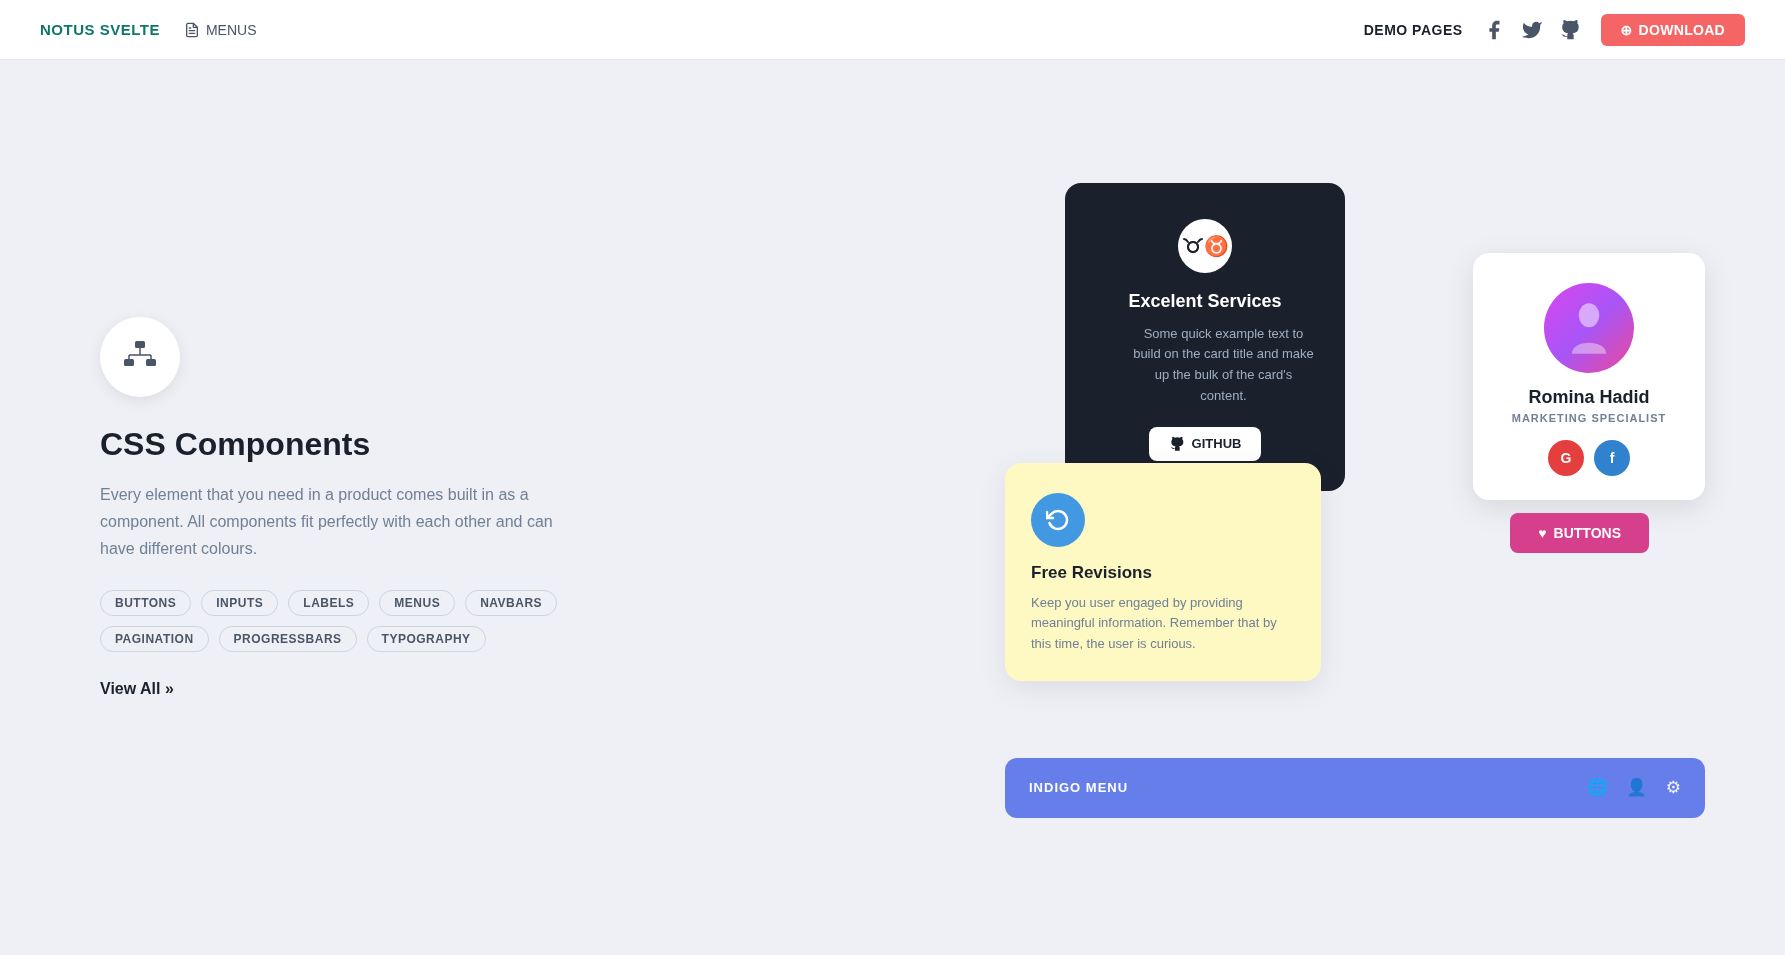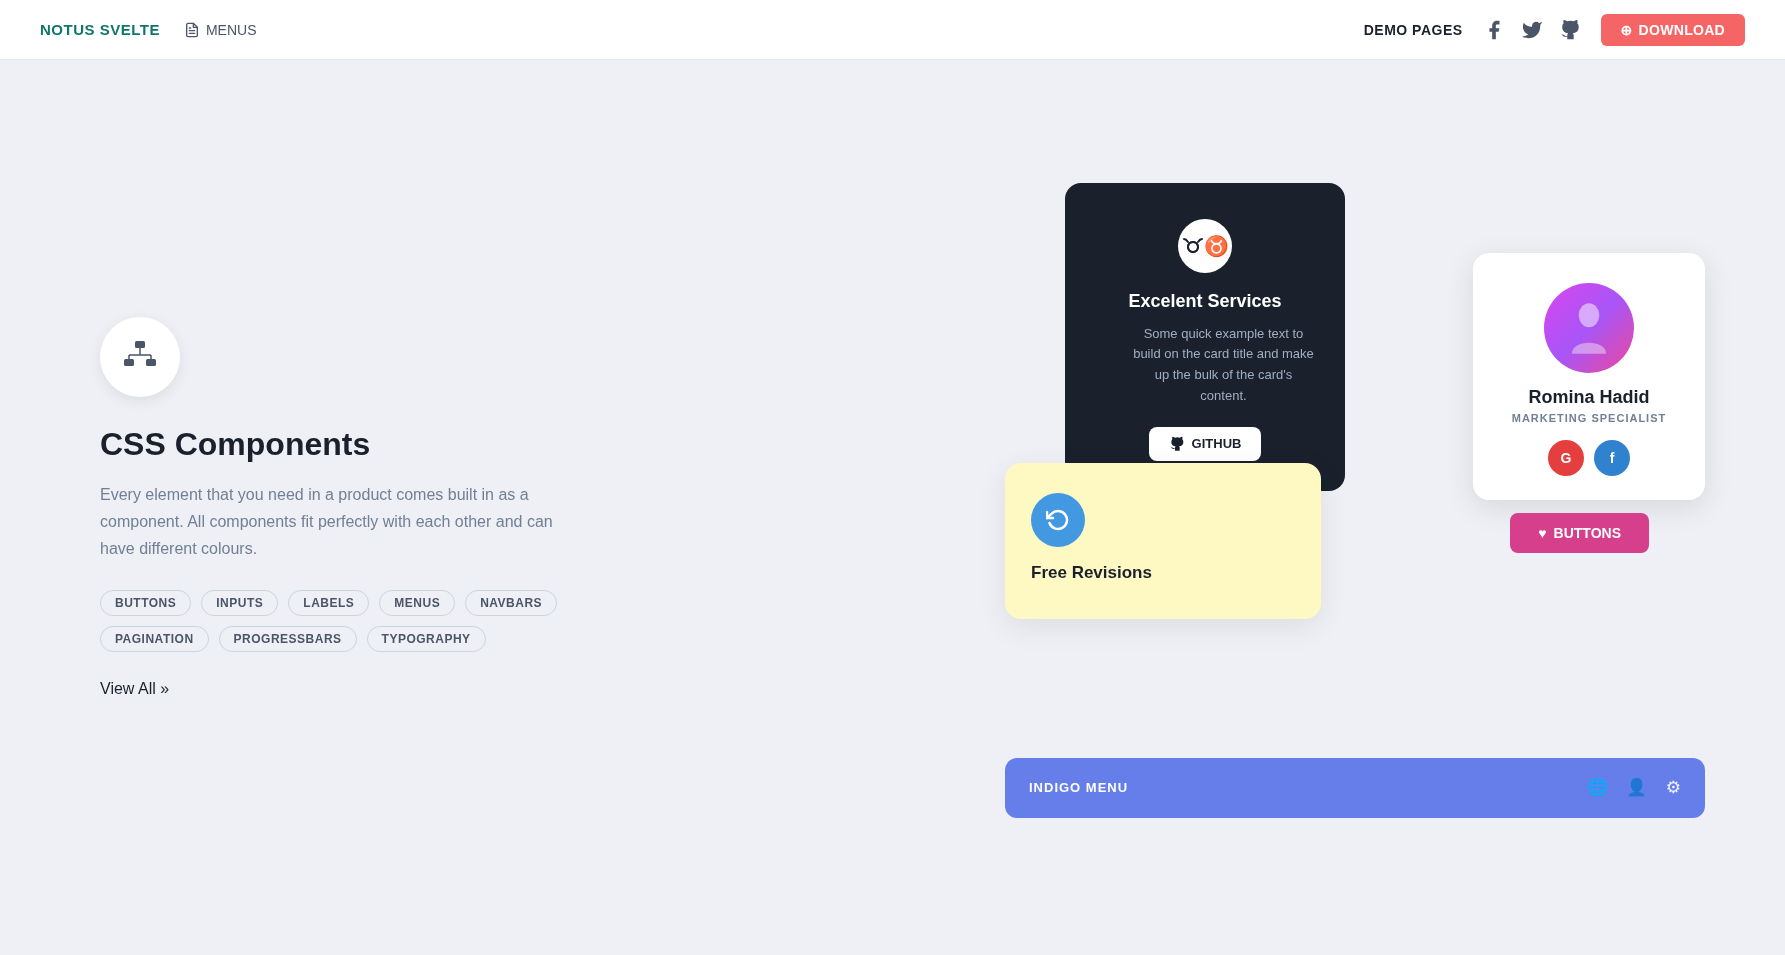--- a/index.html
+++ b/index.html
@@ -77,21 +77,21 @@
       padding: 5px 14px;
       font-size: 12px;
       font-weight: 600;
       color: #4a5568;
       letter-spacing: 0.5px;
       background: transparent;
       cursor: pointer;
     }
     .view-all {
       font-size: 16px;
-      font-weight: 400;
+      font-weight: 700;
       color: #1a202c;
       cursor: pointer;
       text-decoration: none;
     }
 
     
     .right-section {
       position: relative;
       width: 700px;
       height: 650px;
@@ -349,20 +349,21 @@
     </button>
 
     <div class="revision-card">
       <div class="revision-icon">
         <svg width="24" height="24" viewBox="0 0 24 24" fill="none" stroke="#fff" stroke-width="2.5" stroke-linecap="round">
           <polyline points="1 4 1 10 7 10"></polyline>
           <path d="M3.51 15a9 9 0 102.13-9.36L1 10"></path>
         </svg>
       </div>
       <div class="revision-title">Free Revisions</div>
+      <div class="revision-desc">Keep you user engaged by providing meaningful information. Remember that by this time, the user is curious.</div>
     </div>
 
     <div class="indigo-menu">
       <span class="indigo-menu-label">INDIGO MENU</span>
       <div class="indigo-menu-icons">
         <span class="indigo-icon">🌐</span>
         <span class="indigo-icon">👤</span>
         <span class="indigo-icon">⚙</span>
       </div>
     </div>

